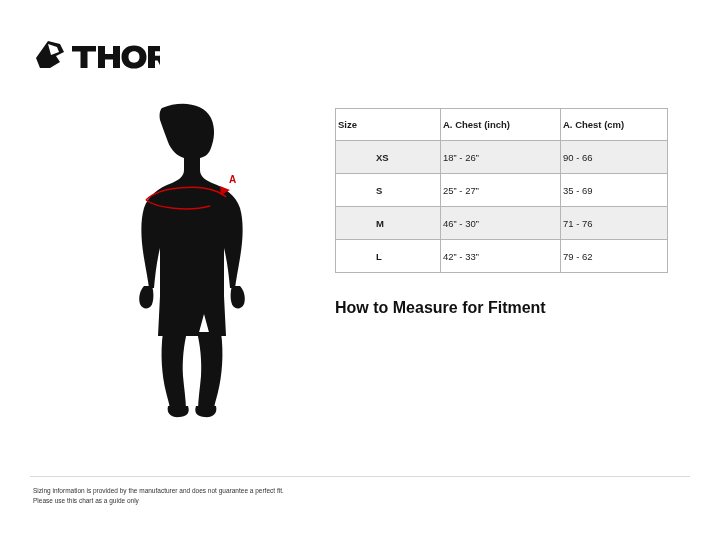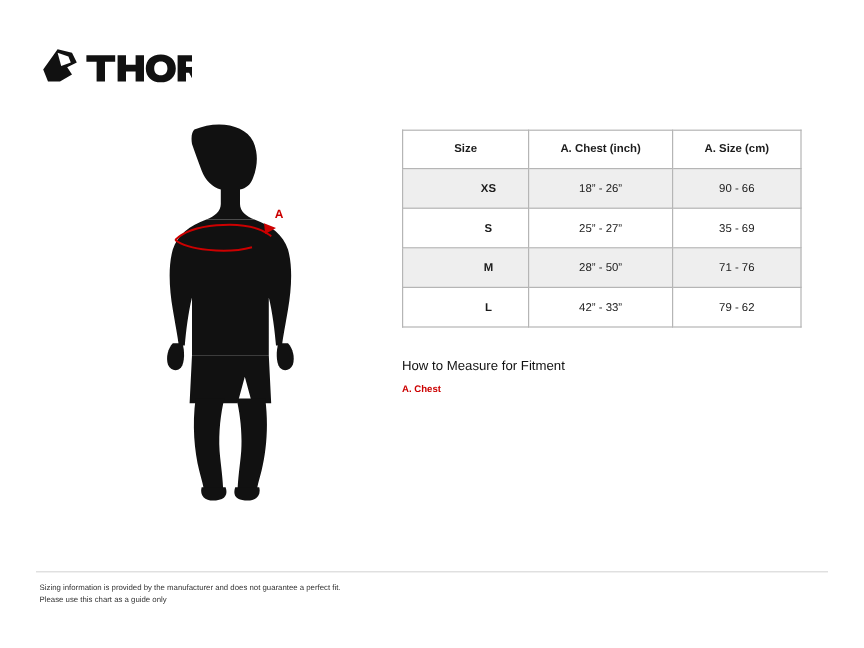--- a/index.html
+++ b/index.html
@@ -67,21 +67,21 @@
   }
 
   table.size-table {
     border-collapse: collapse;
     width: 332px;
     table-layout: fixed;
   }
   table.size-table th,
   table.size-table td {
     border: 1px solid #b5b5b5;
-    text-align: center;
+    text-align: left;
     font-size: 9.5px;
     color: #1c1c1c;
     height: 32px;
     padding: 0 2px;
     font-weight: normal;
     margin-top: 31px;
   }
   table.size-table th {
     font-weight: bold;
     background: #ffffff;
@@ -99,22 +99,22 @@
   }
   table.size-table td.size-cell {
     font-weight: bold;
     padding-left: 40px;
   }
 
   .howto {
     margin-top: 26px;
   }
   .howto-title {
-    font-size: 11px;
-    font-weight: normal;
+    font-size: 16px;
+    font-weight: bold;
     color: #111111;
     margin-bottom: 9px;
   }
   .howto-sub {
     font-size: 8px;
     font-weight: bold;
     color: #cc0000;
     margin-bottom: 3px;
   }
   .howto-body {
@@ -203,50 +203,49 @@
     <table class="size-table">
       <colgroup>
           <col class="c1">
           <col class="c2">
           <col class="c3">
         </colgroup>
       <thead>
         <tr>
           <th>Size</th>
           <th>A. Chest (inch)</th>
-          <th>A. Size (cm)</th>
+          <th>A. Chest (cm)</th>
         </tr>
       </thead>
       <tbody>
         <tr>
           <td class="size-cell">XS</td>
           <td>18” - 26”</td>
           <td>90 - 66</td>
         </tr>
         <tr>
           <td class="size-cell">S</td>
           <td>25” - 27”</td>
           <td>35 - 69</td>
         </tr>
         <tr>
           <td class="size-cell">M</td>
-          <td>28” - 50”</td>
+          <td>46” - 30”</td>
           <td>71 - 76</td>
         </tr>
         <tr>
           <td class="size-cell">L</td>
           <td>42” - 33”</td>
           <td>79 - 62</td>
         </tr>
       </tbody>
     </table>
 
     <div class="howto">
       <div class="howto-title">How to Measure for Fitment</div>
-      <div class="howto-sub">A. Chest</div>
     </div>
   </div>
 
   <div class="footer-rule"></div>
   <div class="footer-note">
     <div>Sizing information is provided by the manufacturer and does not guarantee a perfect fit.</div>
     <div>Please use this chart as a guide only</div>
   </div>
 
 </div>

